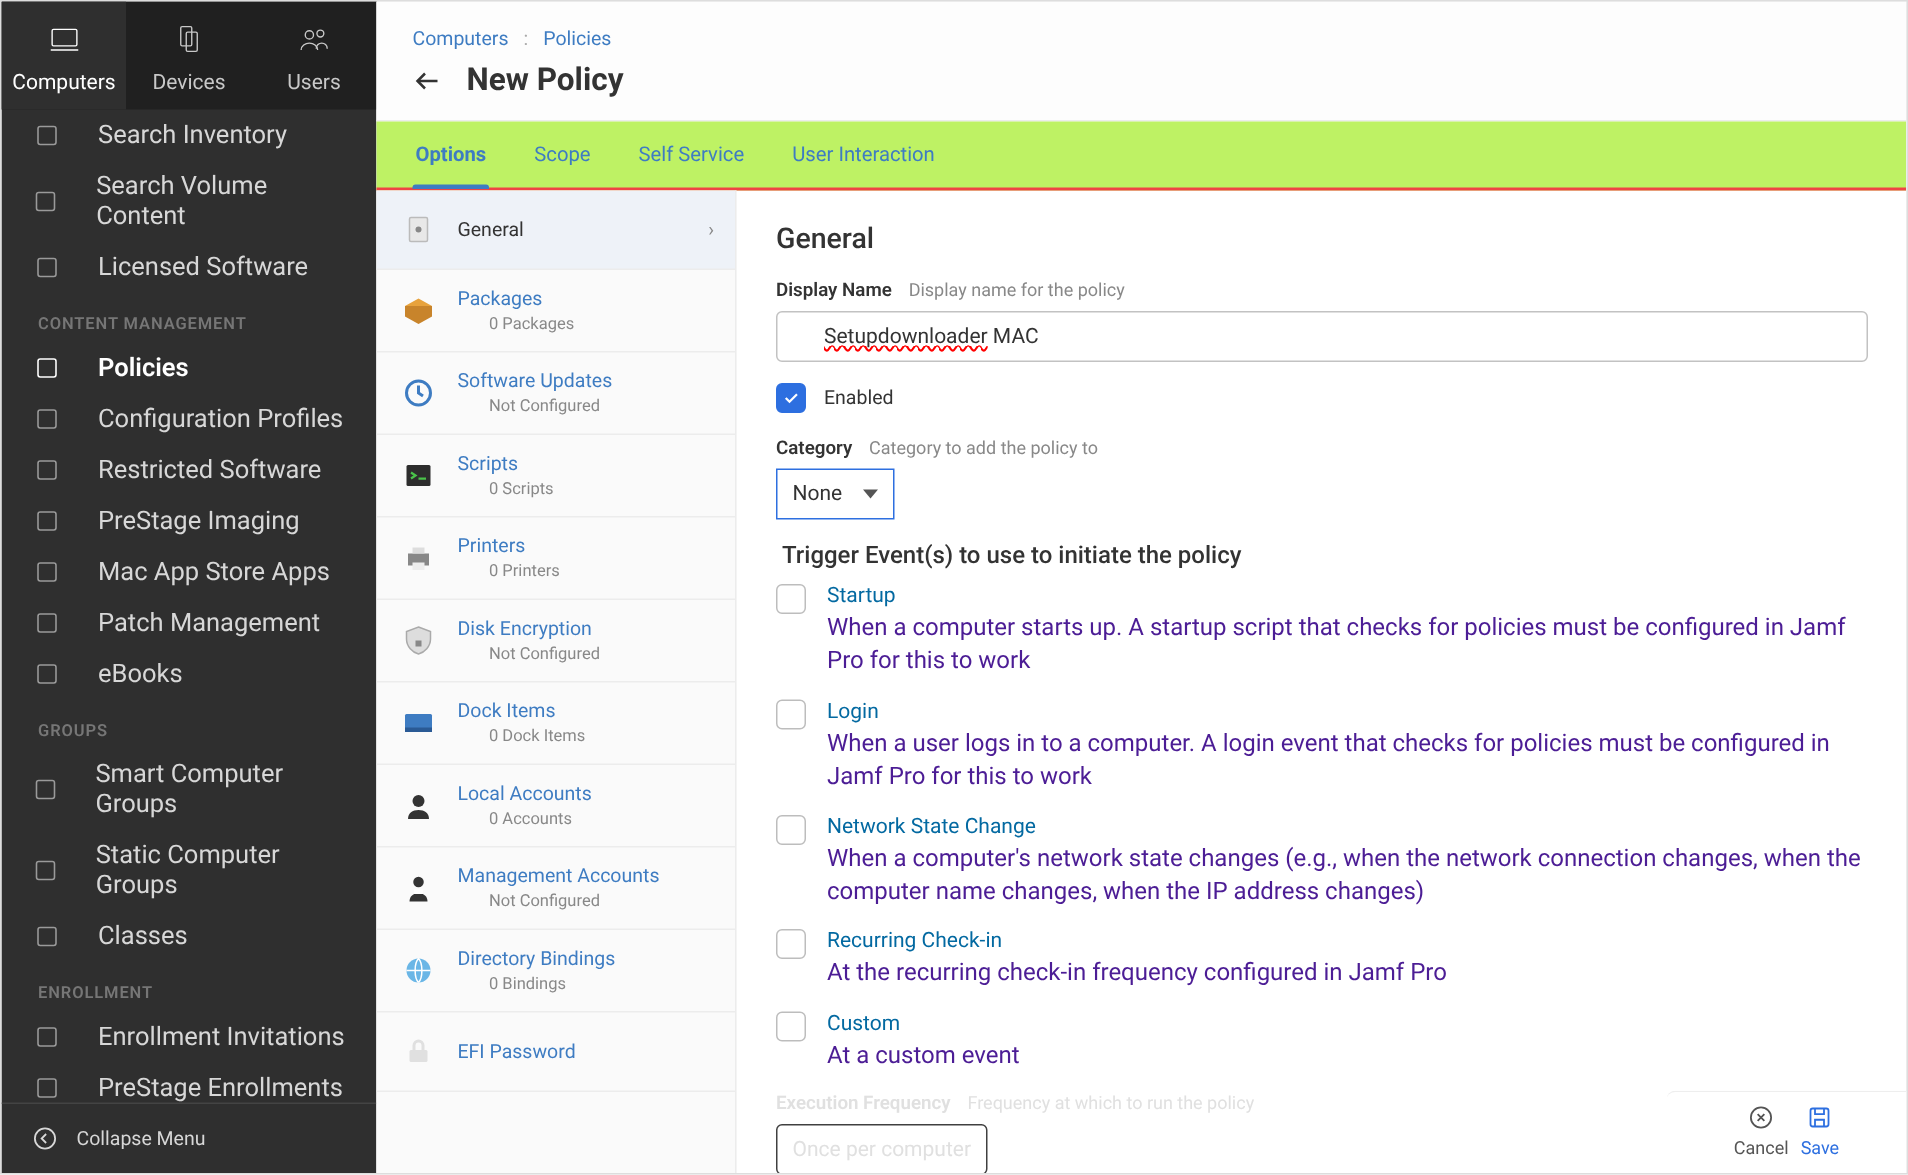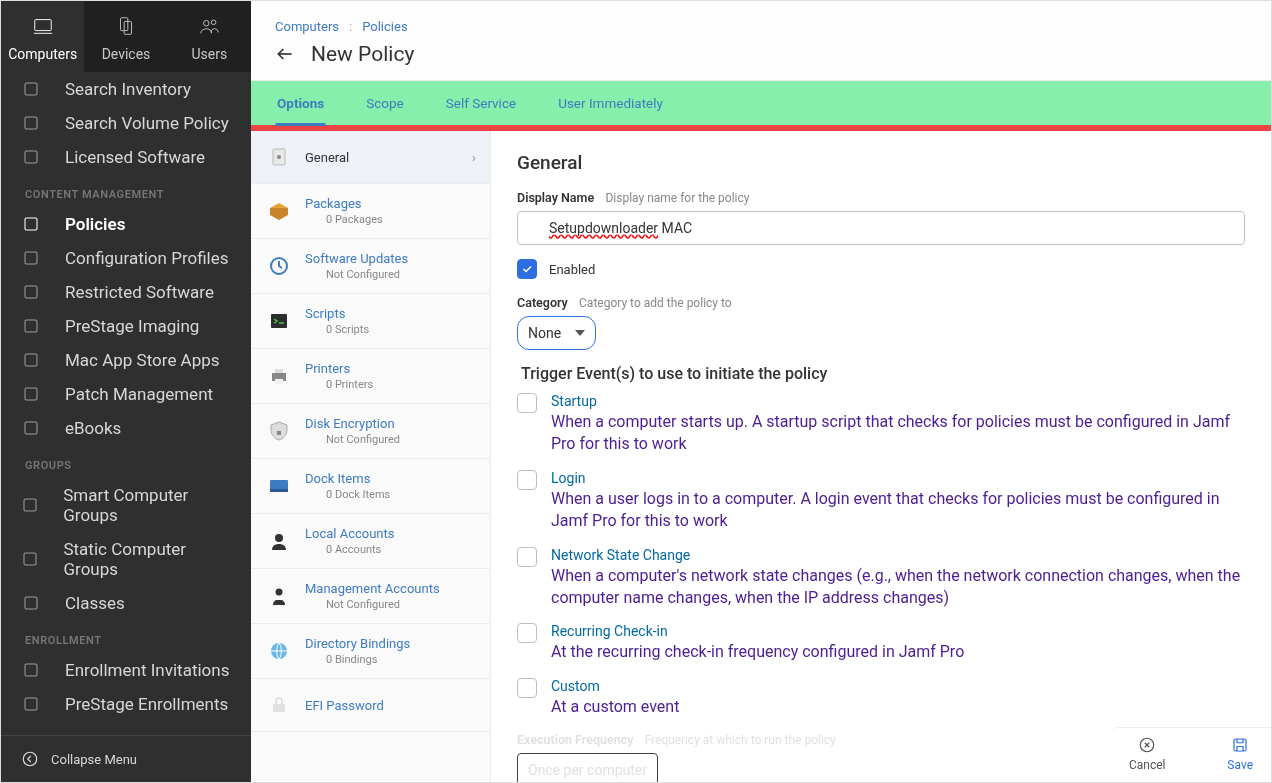--- a/index.html
+++ b/index.html
@@ -27,23 +27,23 @@
 
   
   .main { flex: 1; display: flex; flex-direction: column; background: #fff; min-width: 0; }
   .header { border-bottom: 1px solid #ececec; padding: 18px 24px 0; background: #fdfdfd; }
   .bc { display: flex; gap: 10px; color: #3e7cc2; font-size: 13px; align-items: center; }
   .bc .sep { color: #aaa; }
   .bc a { color: #3e7cc2; cursor: pointer; }
   .title-row { display: flex; align-items: center; gap: 16px; margin-top: 8px; margin-bottom: 14px; }
   .back-btn { width: 20px; height: 20px; cursor: pointer; }
   .back-btn svg { width: 20px; height: 20px; stroke: #333; fill: none; stroke-width: 2; }
-  .title { font-size: 21px; font-weight: 400; color: #333; }
-
-  .subtabs { display: flex; gap: 38px; padding: 0 24px; border-bottom: 6px solid #ef4444; background: #86efac; }
+  .title { font-size: 21px; font-weight: 700; color: #333; }
+
+  .subtabs { display: flex; gap: 28px; padding: 0 24px; border-bottom: 2px solid #ef4444; background: #bef264; }
   .subtab { padding: 14px 2px; color: #3e7cc2; cursor: pointer; font-size: 13.5px; position: relative; }
   .subtab.active { font-weight: 700; }
   .subtab.active::after { content: ""; position: absolute; bottom: -1px; left: 0; right: 0; height: 3px; background: #3e7cc2; border-radius: 2px 2px 0 0; }
 
   .content { flex: 1; display: flex; min-height: 0; position: relative; }
 
   
   .optlist { width: 240px; border-right: 1px solid #ececec; background: #fafafa; overflow: auto; flex-shrink: 0; }
   .optitem { display: flex; gap: 12px; padding: 12px 14px; border-bottom: 1px solid #ececec; cursor: pointer; align-items: center; }
   .optitem.selected { background: #eef2f8; }
@@ -63,35 +63,35 @@
   .field-row .lbl { font-size: 12.5px; font-weight: 600; display: inline-block; margin-right: 8px; }
   .field-row .hint { font-size: 12px; color: #888; display: inline-block; }
   .wavy { text-decoration: red wavy underline; text-decoration-skip-ink: none; margin-left: 21px; }
   .text-input { display: block; width: 100%; margin-top: 6px; padding: 8px 10px; border: 1px solid #c2c2c2; border-radius: 4px; font-size: 14px; color: #333; }
   .chk-row { display: flex; align-items: center; gap: 12px; margin-bottom: 16px; }
   .cbox { width: 20px; height: 20px; border: 1.5px solid #bdbdbd; border-radius: 4px; display: flex; align-items: center; justify-content: center; flex-shrink: 0; cursor: pointer; background: #fff; }
   .cbox.checked { background: #2d6fe0; border-color: #2d6fe0; }
   .cbox.checked svg { width: 12px; height: 12px; stroke: #fff; stroke-width: 3; fill: none; }
   .cbox svg { display: none; }
   .cbox.checked svg { display: block; }
-  .select-like { display: inline-flex; align-items: center; gap: 14px; margin-top: 6px; padding: 8px 10px; border: 1.5px solid #2d6fe0; border-radius: 12px; font-size: 14px; color: #333; cursor: pointer; }
+  .select-like { display: inline-flex; align-items: center; gap: 14px; margin-top: 6px; padding: 8px 10px; border: 1.5px solid #2d6fe0; border-radius: 0; font-size: 14px; color: #333; cursor: pointer; }
   .select-like svg { width: 10px; height: 10px; fill: #555; }
 
   .trigger-list { margin-top: 8px; }
   .trigger-item { display: flex; gap: 14px; margin-bottom: 14px; }
   .trigger-item .ttxt { flex: 1; }
   .trigger-item .tname { font-size: 14px; color: #0369a1; }
   .trigger-item .tdesc { font-size: 16px; color: #4c1d95; margin-top: 2px; line-height: 1.4; }
 
   .execfreq { margin-top: 10px; color: #cfcfcf; }
   .execfreq .lbl, .execfreq .hint { color: #e0e0e0; }
   .execfreq .select-fake { display: inline-flex; align-items: center; gap: 14px; margin-top: 6px; padding: 8px 10px; border: 1px solid #404040; border-radius: 4px; font-size: 14px; color: #e0e0e0; }
 
   
-  .footer { position: absolute; right: 0; bottom: 0; display: flex; gap: 8px; padding: 8px 18px 10px; background: #fff; border-top: 1px solid #eee; width: 160px; justify-content: space-between; border-top-left-radius: 6px; }
+  .footer { position: absolute; right: 0; bottom: 0; display: flex; gap: 8px; padding: 8px 18px 10px; background: #fff; border-top: 1px solid #eee; width: 160px; justify-content: center; border-top-left-radius: 6px; }
   .fbtn { text-align: center; cursor: pointer; font-size: 12px; }
   .fbtn svg { display: block; margin: 0 auto 4px; width: 18px; height: 18px; fill: none; stroke-width: 1.6; }
   .fbtn.cancel { color: #555; }
   .fbtn.cancel svg { stroke: #555; }
   .fbtn.save { color: #2d6fe0; }
   .fbtn.save svg { stroke: #2d6fe0; }
 </style>
 </head>
 <body>
 
@@ -120,21 +120,21 @@
           </svg>
         </span>
         <span>Search Inventory</span>
       </div>
       <div class="nav-item">
         <span class="nicon">
           <svg viewBox="0 0 24 24">
             <rect x="4" y="4" width="16" height="16" rx="2"></rect>
           </svg>
         </span>
-        <span>Search Volume Policy</span>
+        <span>Search Volume Content</span>
       </div>
       <div class="nav-item">
         <span class="nicon">
           <svg viewBox="0 0 24 24">
             <rect x="4" y="4" width="16" height="16" rx="2"></rect>
           </svg>
         </span>
         <span>Licensed Software</span>
       </div>
       <div class="section-h">CONTENT MANAGEMENT</div>
@@ -262,21 +262,21 @@
           </svg>
       </span>
       <div class="title">New Policy</div>
     </div>
   </div>
 
   <div class="subtabs" id="subtabs">
       <div class="subtab active">Options</div>
       <div class="subtab">Scope</div>
       <div class="subtab">Self Service</div>
-      <div class="subtab">User Immediately</div>
+      <div class="subtab">User Interaction</div>
     </div>
 
   <div class="content">
     <div class="optlist" id="optlist">
         <div class="optitem selected">
           <span class="oicon">
             <svg viewBox="0 0 24 24">
               <rect x="6" y="4" width="12" height="16" rx="1" fill="#e8e8e8" stroke="#bbb"></rect>
               <circle cx="12" cy="12" r="2" fill="#888"></circle>
             </svg>

